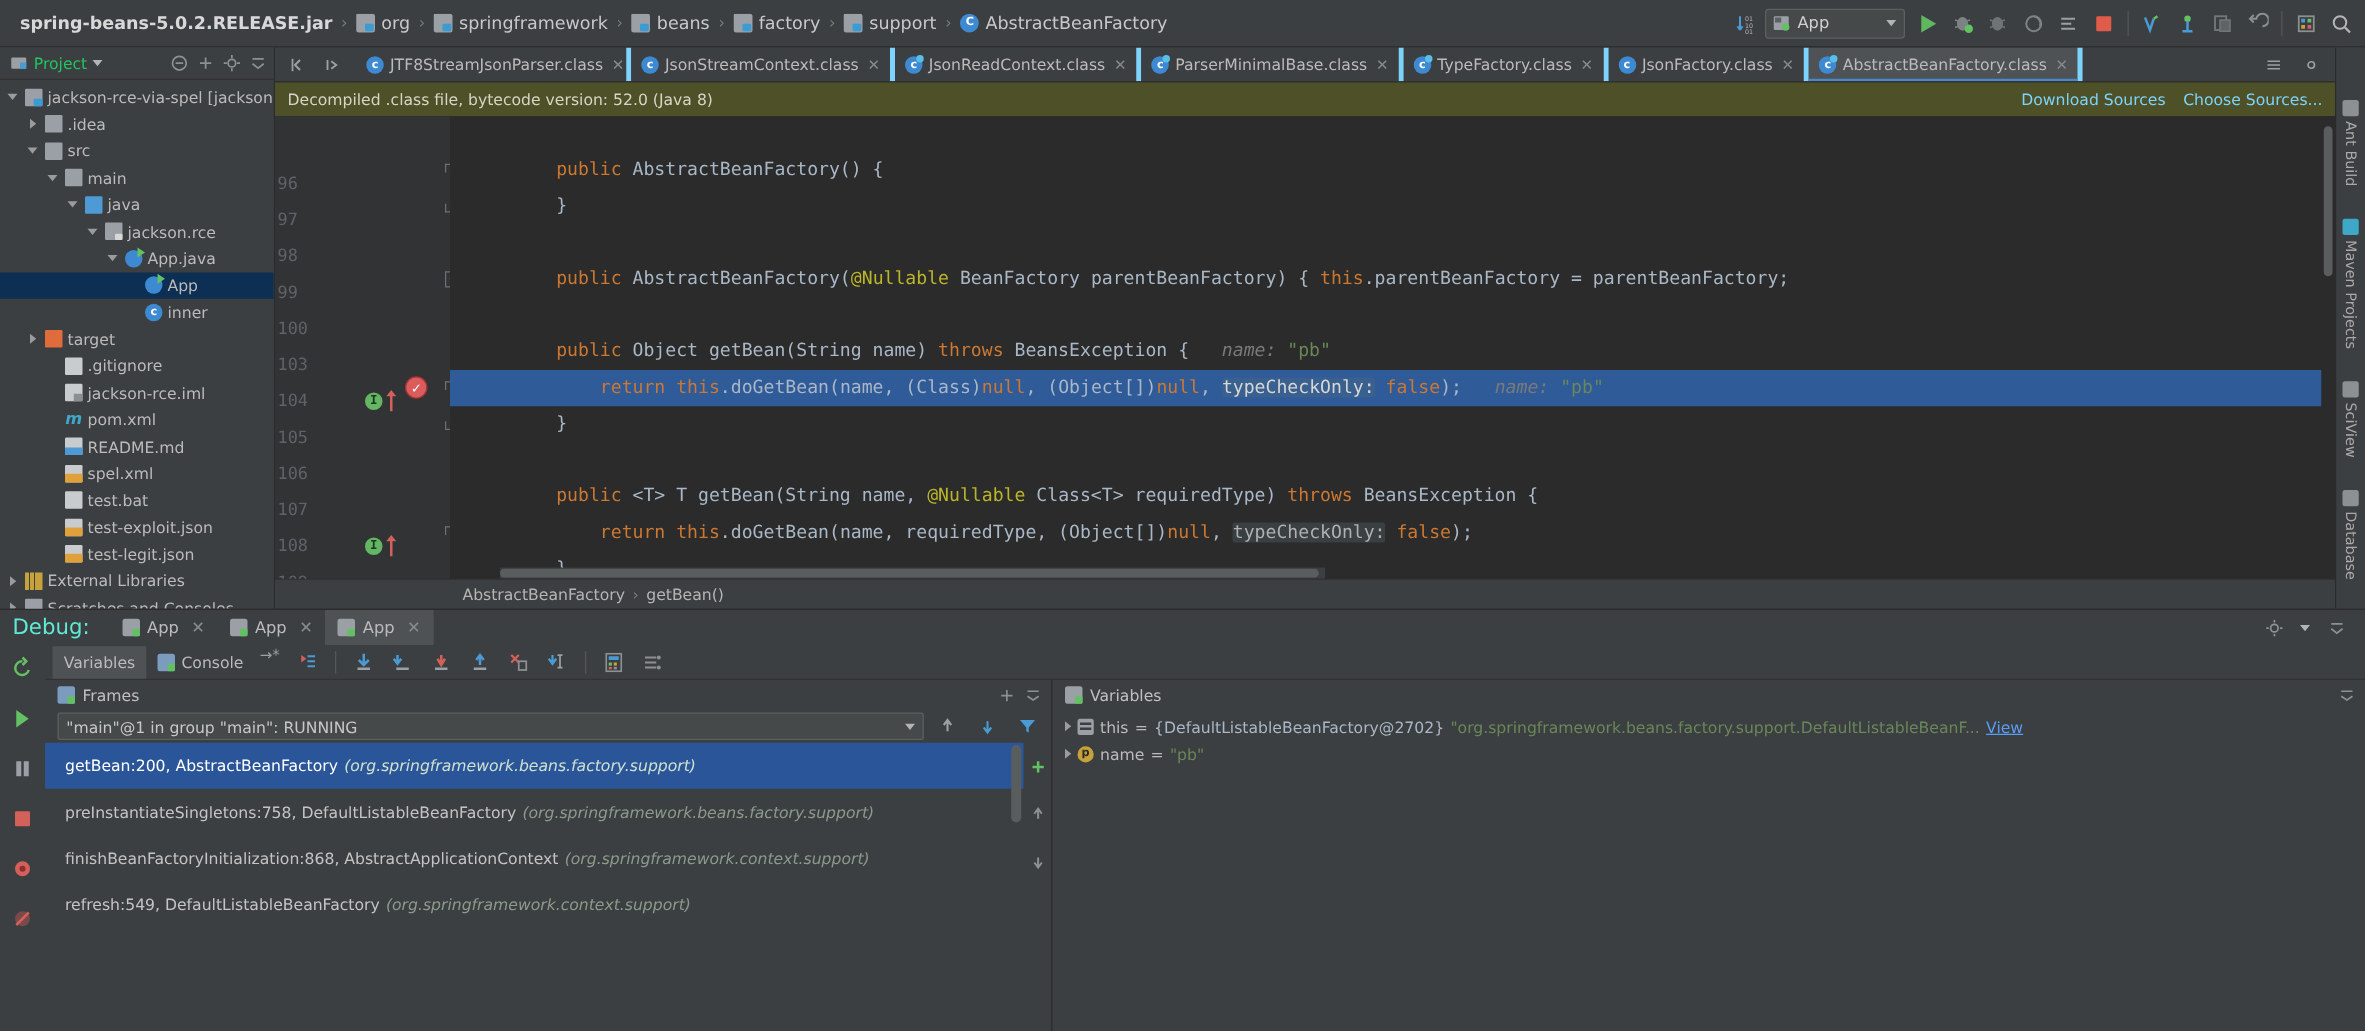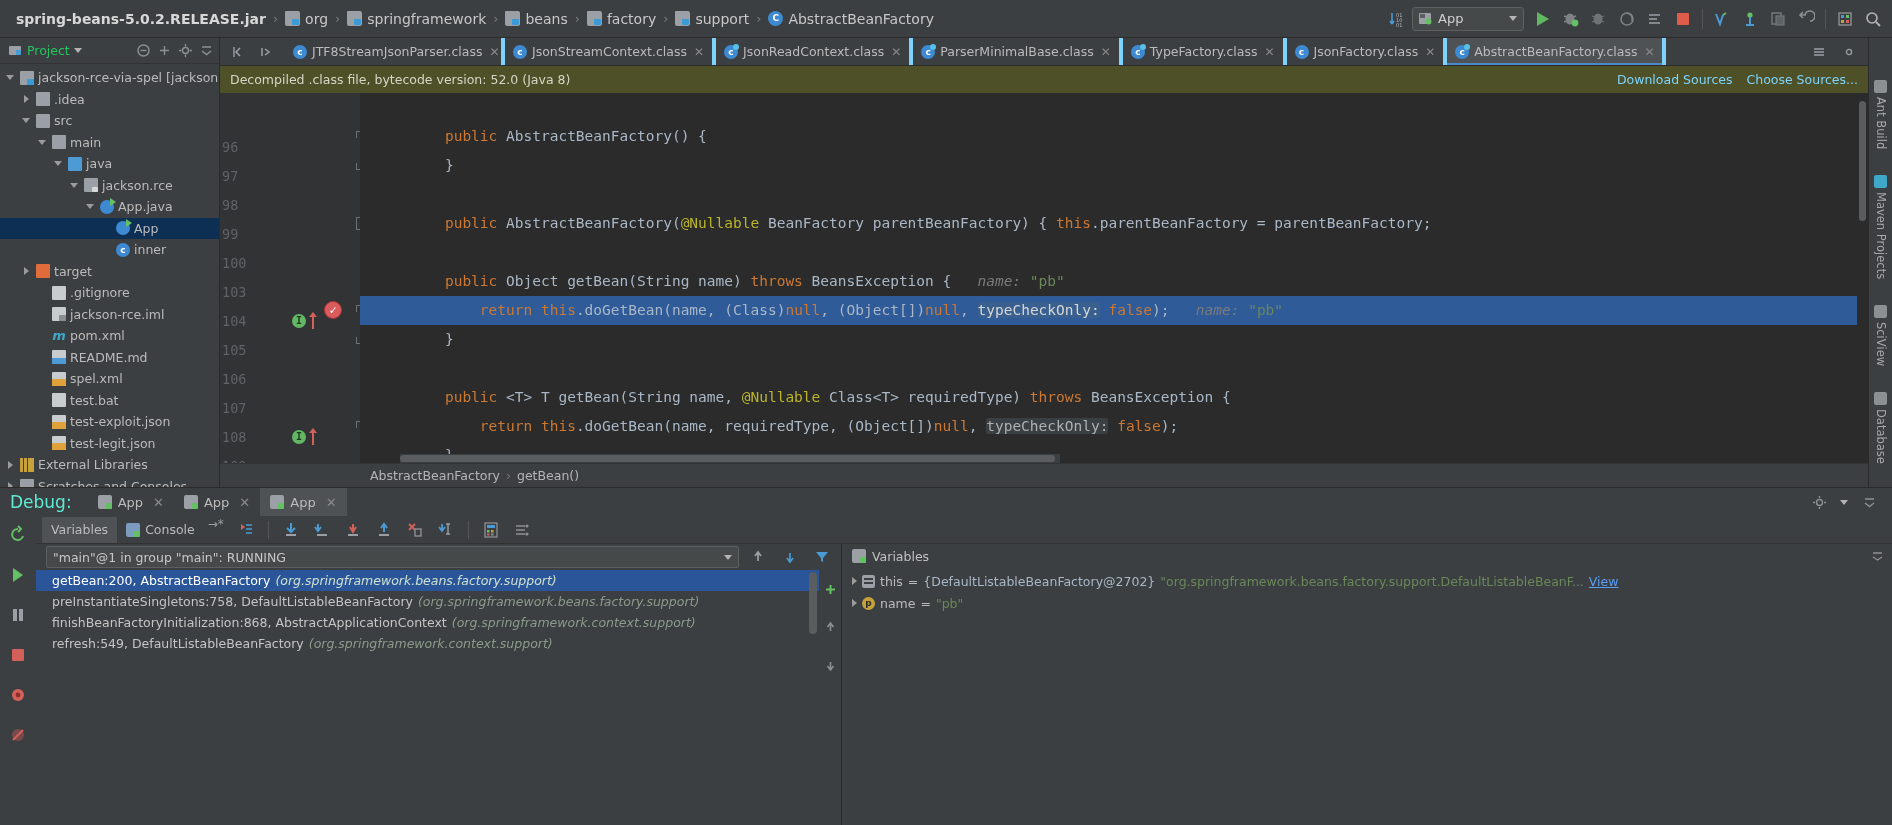--- a/index.html
+++ b/index.html
@@ -238,21 +238,21 @@
   .thread-row {
     height: 26px; flex: 0 0 26px; display:flex; align-items:center; gap:6px; padding: 0 6px 0 10px;
   }
   .thread-sel {
     flex:1; height: 22px; background: #45494a; border:1px solid #5e6060; border-radius:2px;
     display:flex; align-items:center; padding: 0 6px; font-size:12.5px; color:#c8c8c8; gap:6px;
   }
   .thread-sel .tsel-arrow { margin-left:auto; }
   .frames-list { flex:1; overflow:hidden; position:relative; background:#3c3f41; }
   .frame-row {
-    height: 21px; display:flex; align-items:center; gap:5px; padding-left: 16px;
+    height: 37px; display:flex; align-items:center; gap:5px; padding-left: 16px;
     font-size: 12.5px; color:#c4c4c4; white-space:nowrap;
   }
   .frame-row.sel { background:#2a5699; color:#fff; }
   .frame-pkg { color:#8c9a8c; font-style: italic; }
   .frame-row.sel .frame-pkg { color:#cfe0cf; }
   .frames-scroll { position:absolute; right:2px; top:2px; width:8px; height:62px; background:#5a5d5e; border-radius:4px; }
   .frames-side { width: 22px; flex:0 0 22px; display:flex; flex-direction:column; align-items:center; gap:12px; padding-top:6px; }
 
   .vars-pane { flex:1; display:flex; flex-direction:column; min-width:0; }
   .var-row {
@@ -892,20 +892,36 @@
                 <path d="M3 5 H12 M3 9 H12 M3 13 H12" stroke="#8d9093" stroke-width="1.5"></path>
                 <circle cx="14" cy="5" r="1.6" fill="#8d9093"></circle>
                 <circle cx="14" cy="13" r="1.6" fill="#8d9093"></circle>
               </svg>
           </span>
         </div>
 
         <div class="dbg-split">
 
           <div class="frames-pane">
+            <div class="pane-head">
+              <span class="dbg-ic" style="background:#7b9bbf"></span>
+              <span>Frames</span>
+              <span class="ph-right">
+                <span>
+                  <svg width="13" height="13" viewBox="0 0 13 13">
+                      <path d="M2 6.5 H11 M6.5 2 V11" stroke="#8d9093" stroke-width="1.3"></path>
+                    </svg>
+                </span>
+                <span>
+                  <svg width="13" height="13" viewBox="0 0 13 13">
+                      <path d="M2 3 H11 M2 7 L6.5 10 L11 7" stroke="#8d9093" stroke-width="1.3" fill="none"></path>
+                    </svg>
+                </span>
+              </span>
+            </div>
             <div class="thread-row">
               <div class="thread-sel">
                 <span>"main"@1 in group "main": RUNNING</span>
                 <span class="tsel-arrow tri-down"></span>
               </div>
               <span class="tool">
                 <svg width="16" height="16" viewBox="0 0 16 16">
                     <path d="M8 12 V4 M5 7 L8 3 L11 7" stroke="#9aa0a6" stroke-width="1.7" fill="none"></path>
                   </svg>
               </span>

